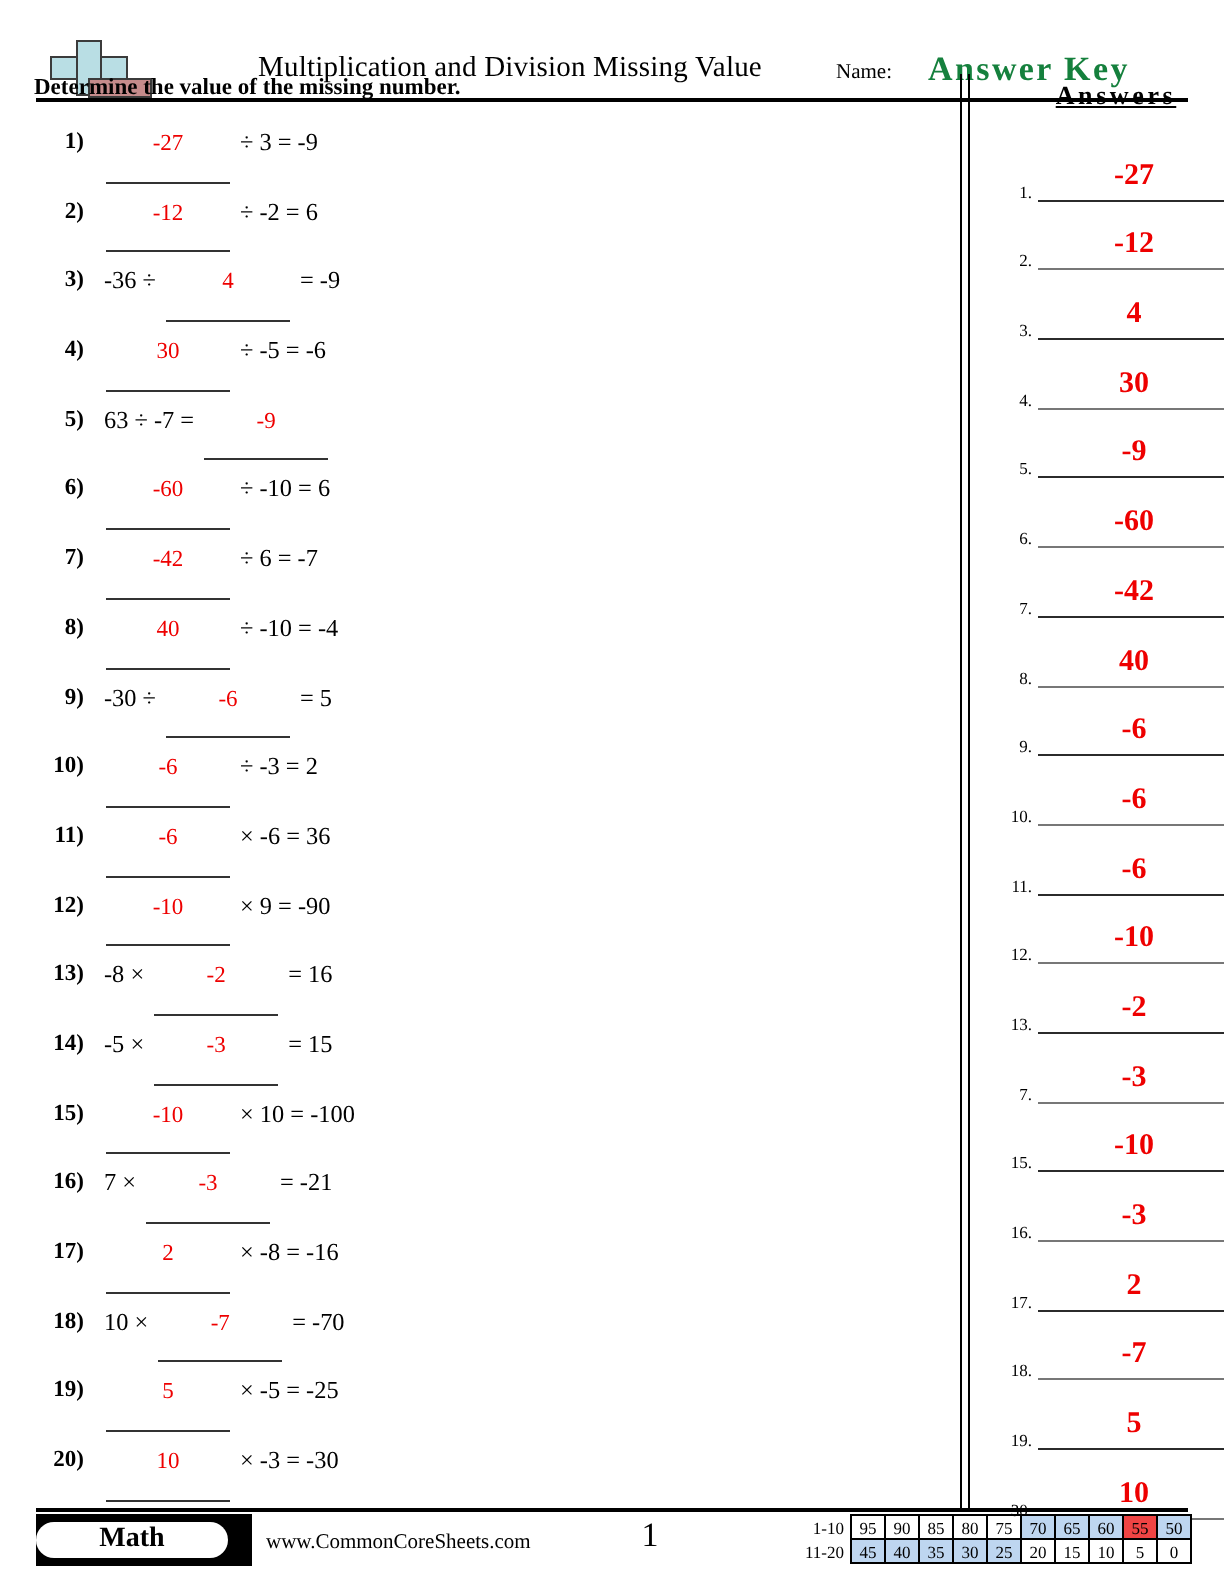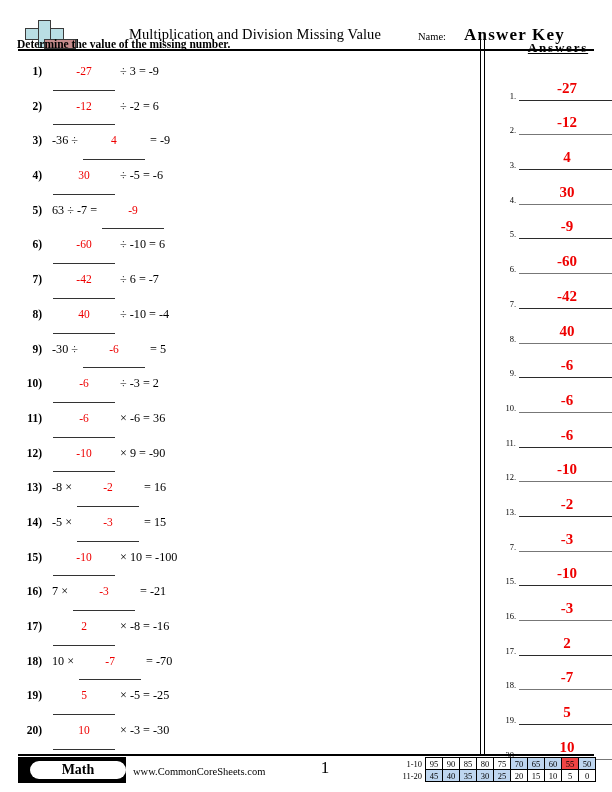--- a/index.html
+++ b/index.html
@@ -76,21 +76,21 @@
   #name-label {
     position: absolute;
     left: 418px; top: 15px;
     font-size: 10.5px;
   }
   #answer-key {
     position: absolute;
     left: 464px; top: 9px;
     font-size: 17px;
     font-weight: bold;
-    color: #000000;
+    color: #15803d;
     letter-spacing: 1.2px;
   }
   #header-rule {
     position: absolute;
     left: 18px; top: 33px;
     width: 576px; height: 0;
     border-top: 2.1px solid #000;
   }
 
   
@@ -210,21 +210,21 @@
     width: 576px; height: 0;
     border-top: 2.1px solid #000;
   }
   #math-badge {
     position: absolute;
     left: 18px; top: 757px;
     width: 108px; height: 26px;
     background: #000000;
     display: flex;
     align-items: center;
-    justify-content: flex-end;
+    justify-content: flex-start;
   }
   #math-badge .pill {
     width: 96px; height: 18px;
     background: #ffffff;
     border-radius: 10px;
     display: flex;
     align-items: center;
     justify-content: center;
     font-weight: bold;
     font-size: 14px;

